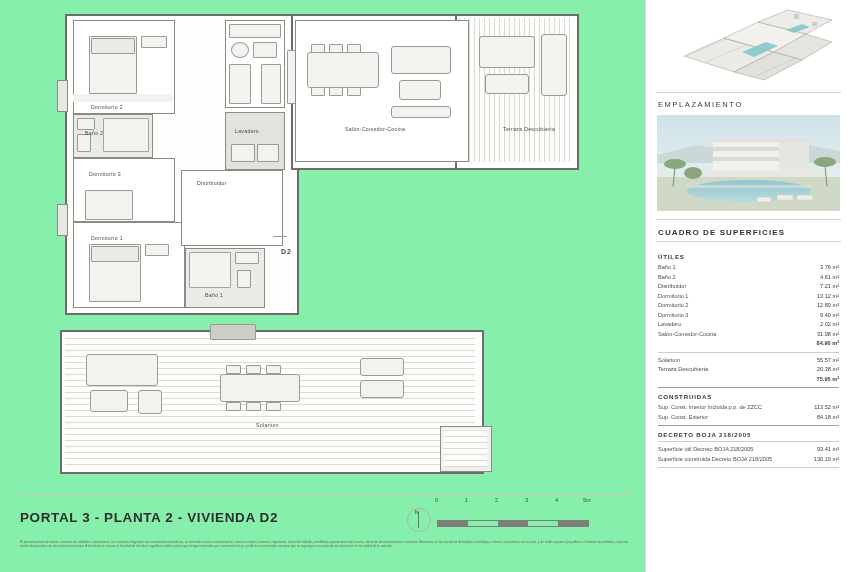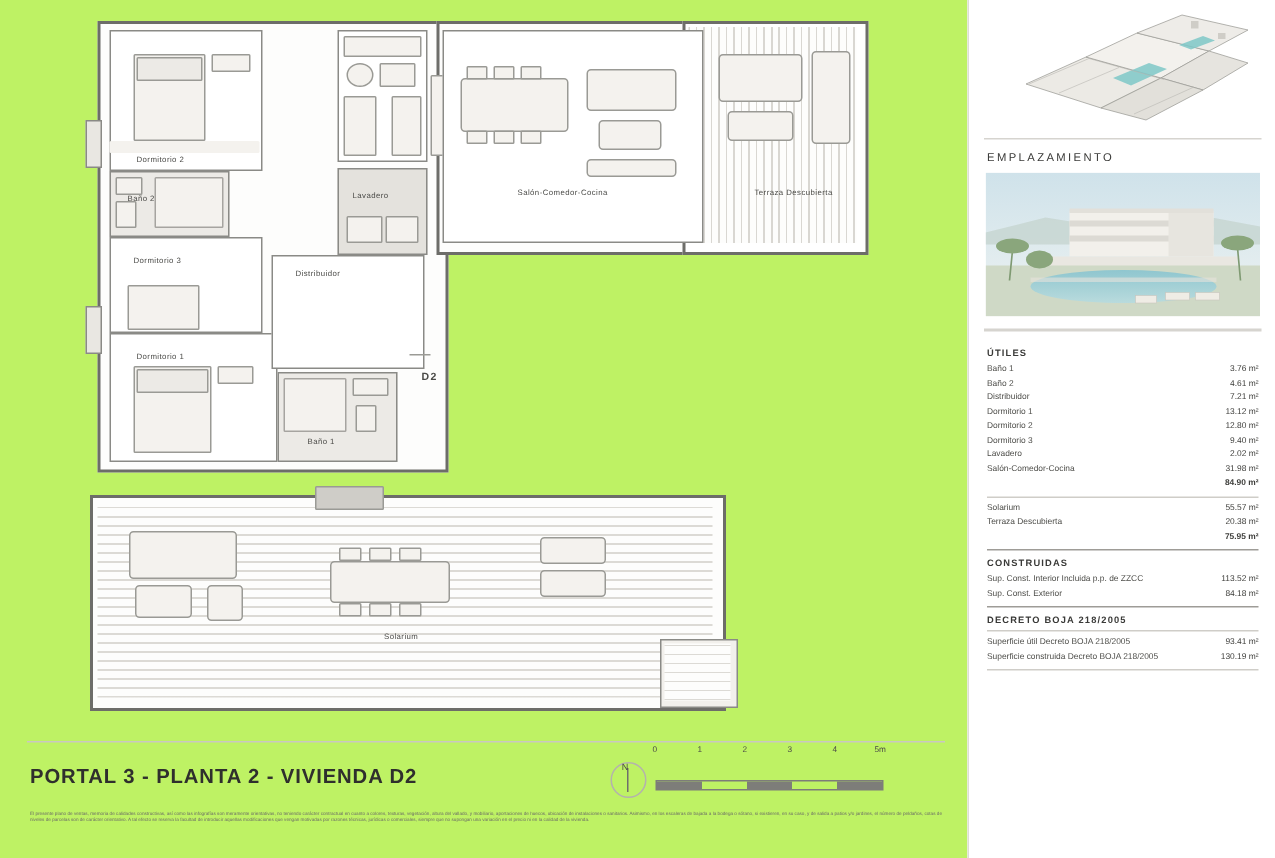--- a/index.html
+++ b/index.html
@@ -6,21 +6,21 @@
   body{
     width:850px;height:572px;
     background:#ffffff;
     font-family:"Liberation Sans", sans-serif;
     color:#3a3a38;
     overflow:hidden;
   }
   .sheet{position:relative;width:850px;height:572px;}
 
   
-  .plan-area{position:absolute;left:0;top:0;width:645px;height:572px;background:#bef264;}
+  .plan-area{position:absolute;left:0;top:0;width:645px;height:572px;background:#86efac;}
 
   .floor-wrap{position:absolute;left:55px;top:8px;width:560px;height:320px;}
   .terrace-wrap{position:absolute;left:60px;top:330px;width:540px;height:160px;}
 
   
   .rm{position:absolute;border:1px solid #8a8a86;background:#fdfdfc;}
   .rm.thick{border:2px solid #6d6d69;}
   .fill-gray{background:#eceae6;}
   .fill-gray2{background:#e4e2dd;}
   .fill-white{background:#ffffff;}
@@ -299,20 +299,21 @@
         </g>
         <g fill="#8aa67c">
           <ellipse cx="18" cy="49" rx="11" ry="5"></ellipse>
           <ellipse cx="168" cy="47" rx="11" ry="5"></ellipse>
           <ellipse cx="36" cy="58" rx="9" ry="6"></ellipse>
         </g>
       </svg>
     </div>
 
     <div class="r-sep"></div>
+    <div class="cuadro-title">CUADRO DE SUPERFICIES</div>
     <div class="r-sep"></div>
 
     <div class="table">
 
       <div class="tbl-head">ÚTILES</div>
 
       <div class="row">
         <span class="k">Baño 1</span>
         <span class="v">3.76 m²</span>
       </div>

